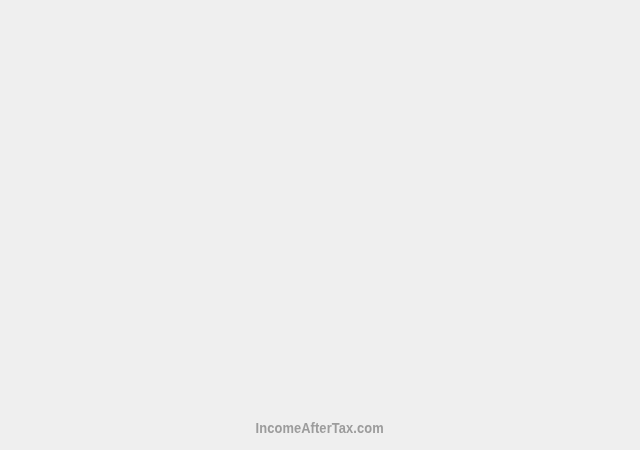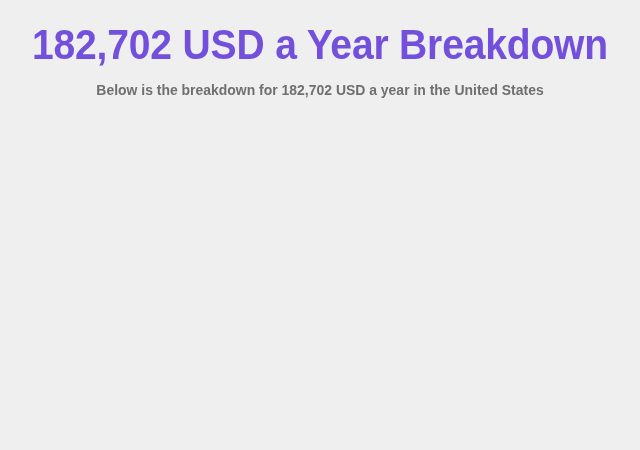--- a/index.html
+++ b/index.html
@@ -86,23 +86,22 @@
     transform: scaleX(0.92);
     transform-origin: center center;
     white-space: nowrap;
   }
 </style>
 </head>
 <body>
 
 <div class="page">
 
-  <div class="header">
-    <h1 class="title">182,702 USD a Year Breakdown</h1>
-    <p class="subtitle">Below is the breakdown for 182,702 USD a year in the United States</p>
-  </div>
 
   <div class="chart-area">
     <div class="chart-canvas"></div>
   </div>
 
+  <div class="footer">
+    <p class="footer-label">IncomeAfterTax.com</p>
+  </div>
 
 </div>
 
 </body></html>

